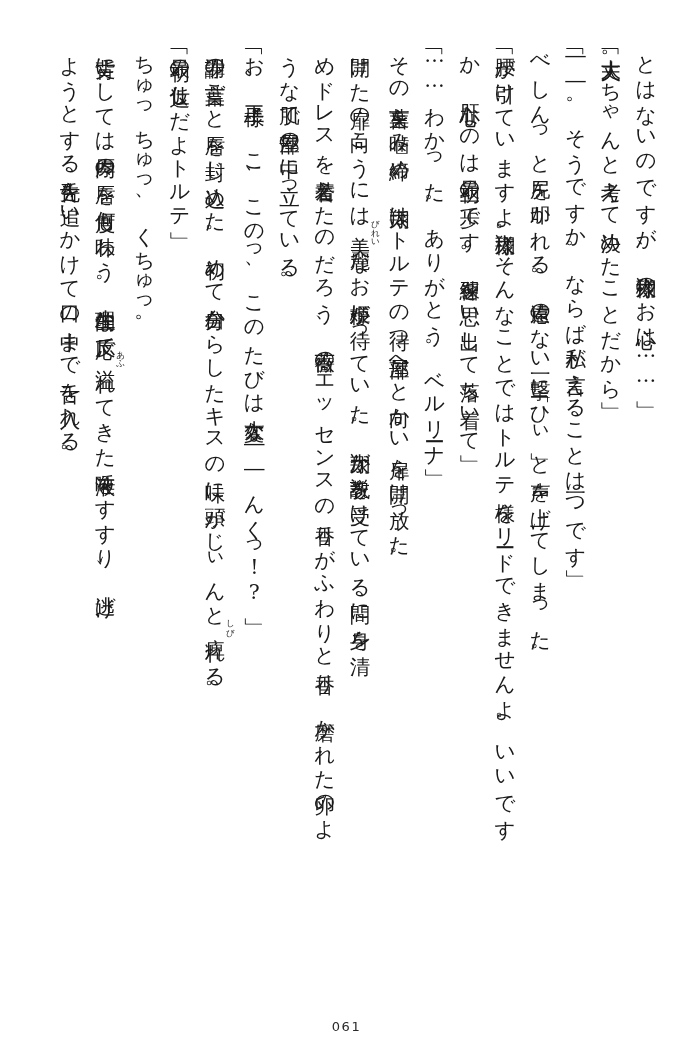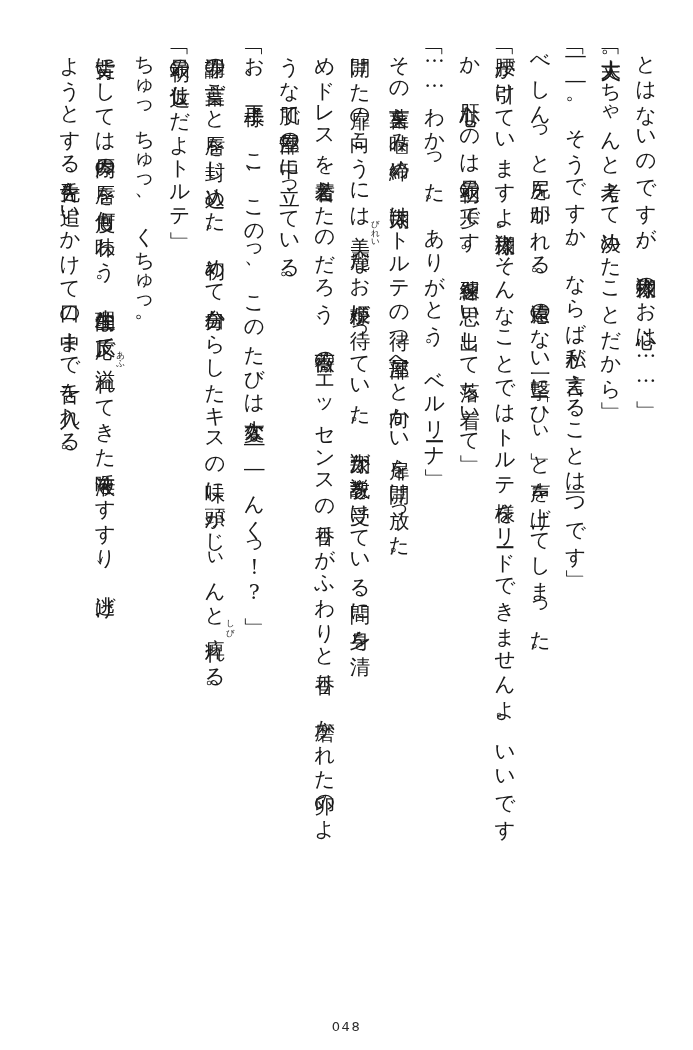--- a/index.html
+++ b/index.html
@@ -95,15 +95,15 @@
     <p class="para">めドレスを着替えたのだろう、薔薇のエッセンスの香りがふわりと香り、磨かれた卵のよ</p>
     <p class="para">うな肌で部屋の中に立っている。</p>
     <p class="para">「お、王子様！ こ、このっ、このたびは大変な――んくっ!?」</p>
     <p class="para">謝罪の言葉ごと唇を封じ込めた。初めて自分からしたキスの味に頭がじぃんと<ruby>痺<rt>しび</rt></ruby>れる。</p>
     <p class="para">「最初の仕返しだよトルテ」</p>
     <p class="para">ちゅっちゅっ、くちゅっ。</p>
     <p class="para">背丈にしては肉厚の唇を何度も味わう。生理的な反応で<ruby>溢<rt>あふ</rt></ruby>れてきた唾液をすすり、逃げ</p>
     <p class="para">ようとする舌先を追いかけて口の中まで舌を入れる。</p>
   </div>
 
-  <div id="page-number">048</div>
+  <div id="page-number">061</div>
 
 </div>
 
 </body></html>

